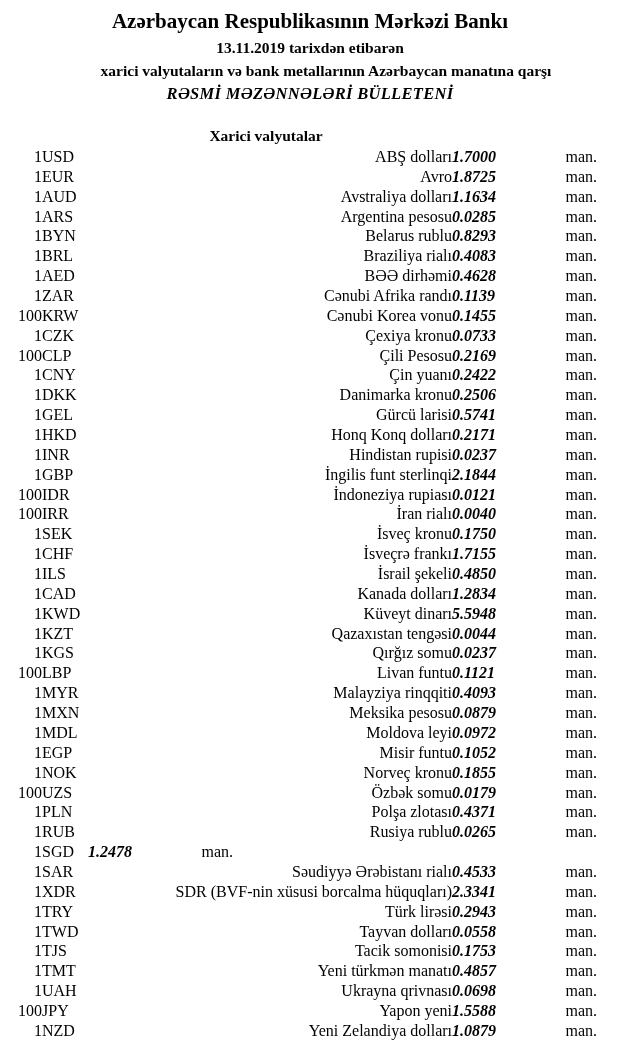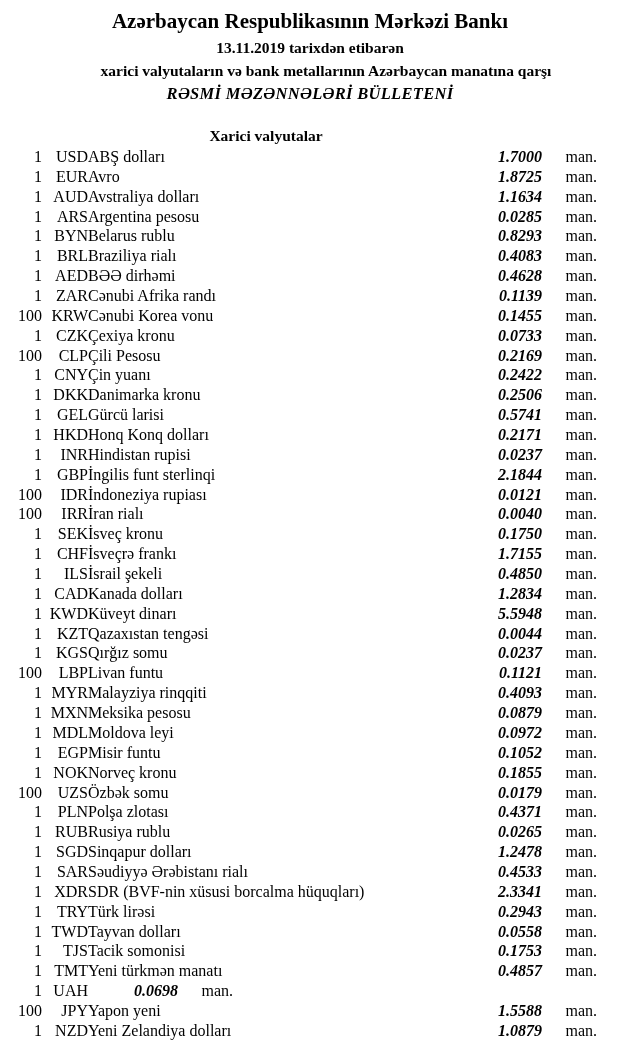--- a/index.html
+++ b/index.html
@@ -56,23 +56,23 @@
     width: 597px;
   }
   .row {
     display: flex;
     line-height: 19.87px;
     height: 19.87px;
     font-size: 16px;
     white-space: nowrap;
   }
   .col-qty   { flex: none; width: 42px; text-align: right; }
-  .col-code  { flex: none; width: 46px; text-align: right; }
-  .col-name  { flex: 1; text-align: left; overflow: hidden; }
-  .col-rate  { flex: none; width: 90px; text-align: right; font-weight: bold; font-style: italic; }
+  .col-code  { flex: none; width: 46px; text-align: left; }
+  .col-name  { flex: 1; text-align: right; overflow: hidden; }
+  .col-rate  { flex: none; width: 90px; text-align: left; font-weight: bold; font-style: italic; }
   .col-unit  { flex: none; width: 55px; padding-left: 12px; box-sizing: border-box; text-align: right; }
 </style>
 </head>
 <body>
 
 <div class="header">
   <h1 class="title">Azərbaycan Respublikasının Mərkəzi Bankı</h1>
   <div class="date-line">13.11.2019 tarixdən etibarən</div>
   <div class="subtitle">xarici valyutaların və bank metallarının Azərbaycan manatına qarşı</div>
   <div class="bulletin-title">RƏSMİ MƏZƏNNƏLƏRİ BÜLLETENİ</div>
@@ -322,21 +322,20 @@
     <div class="row">
       <span class="col-qty">1</span>
       <span class="col-code">RUB</span>
       <span class="col-name">Rusiya rublu</span>
       <span class="col-rate">0.0265</span>
       <span class="col-unit">man.</span>
     </div>
     <div class="row">
       <span class="col-qty">1</span>
       <span class="col-code">SGD</span>
-      <span class="col-name">Sinqapur dolları</span>
       <span class="col-rate">1.2478</span>
       <span class="col-unit">man.</span>
     </div>
     <div class="row">
       <span class="col-qty">1</span>
       <span class="col-code">SAR</span>
       <span class="col-name">Səudiyyə Ərəbistanı rialı</span>
       <span class="col-rate">0.4533</span>
       <span class="col-unit">man.</span>
     </div>
@@ -371,20 +370,21 @@
     <div class="row">
       <span class="col-qty">1</span>
       <span class="col-code">TMT</span>
       <span class="col-name">Yeni türkmən manatı</span>
       <span class="col-rate">0.4857</span>
       <span class="col-unit">man.</span>
     </div>
     <div class="row">
       <span class="col-qty">1</span>
       <span class="col-code">UAH</span>
+      <span class="col-name">Ukrayna qrivnası</span>
       <span class="col-rate">0.0698</span>
       <span class="col-unit">man.</span>
     </div>
     <div class="row">
       <span class="col-qty">100</span>
       <span class="col-code">JPY</span>
       <span class="col-name">Yapon yeni</span>
       <span class="col-rate">1.5588</span>
       <span class="col-unit">man.</span>
     </div>

